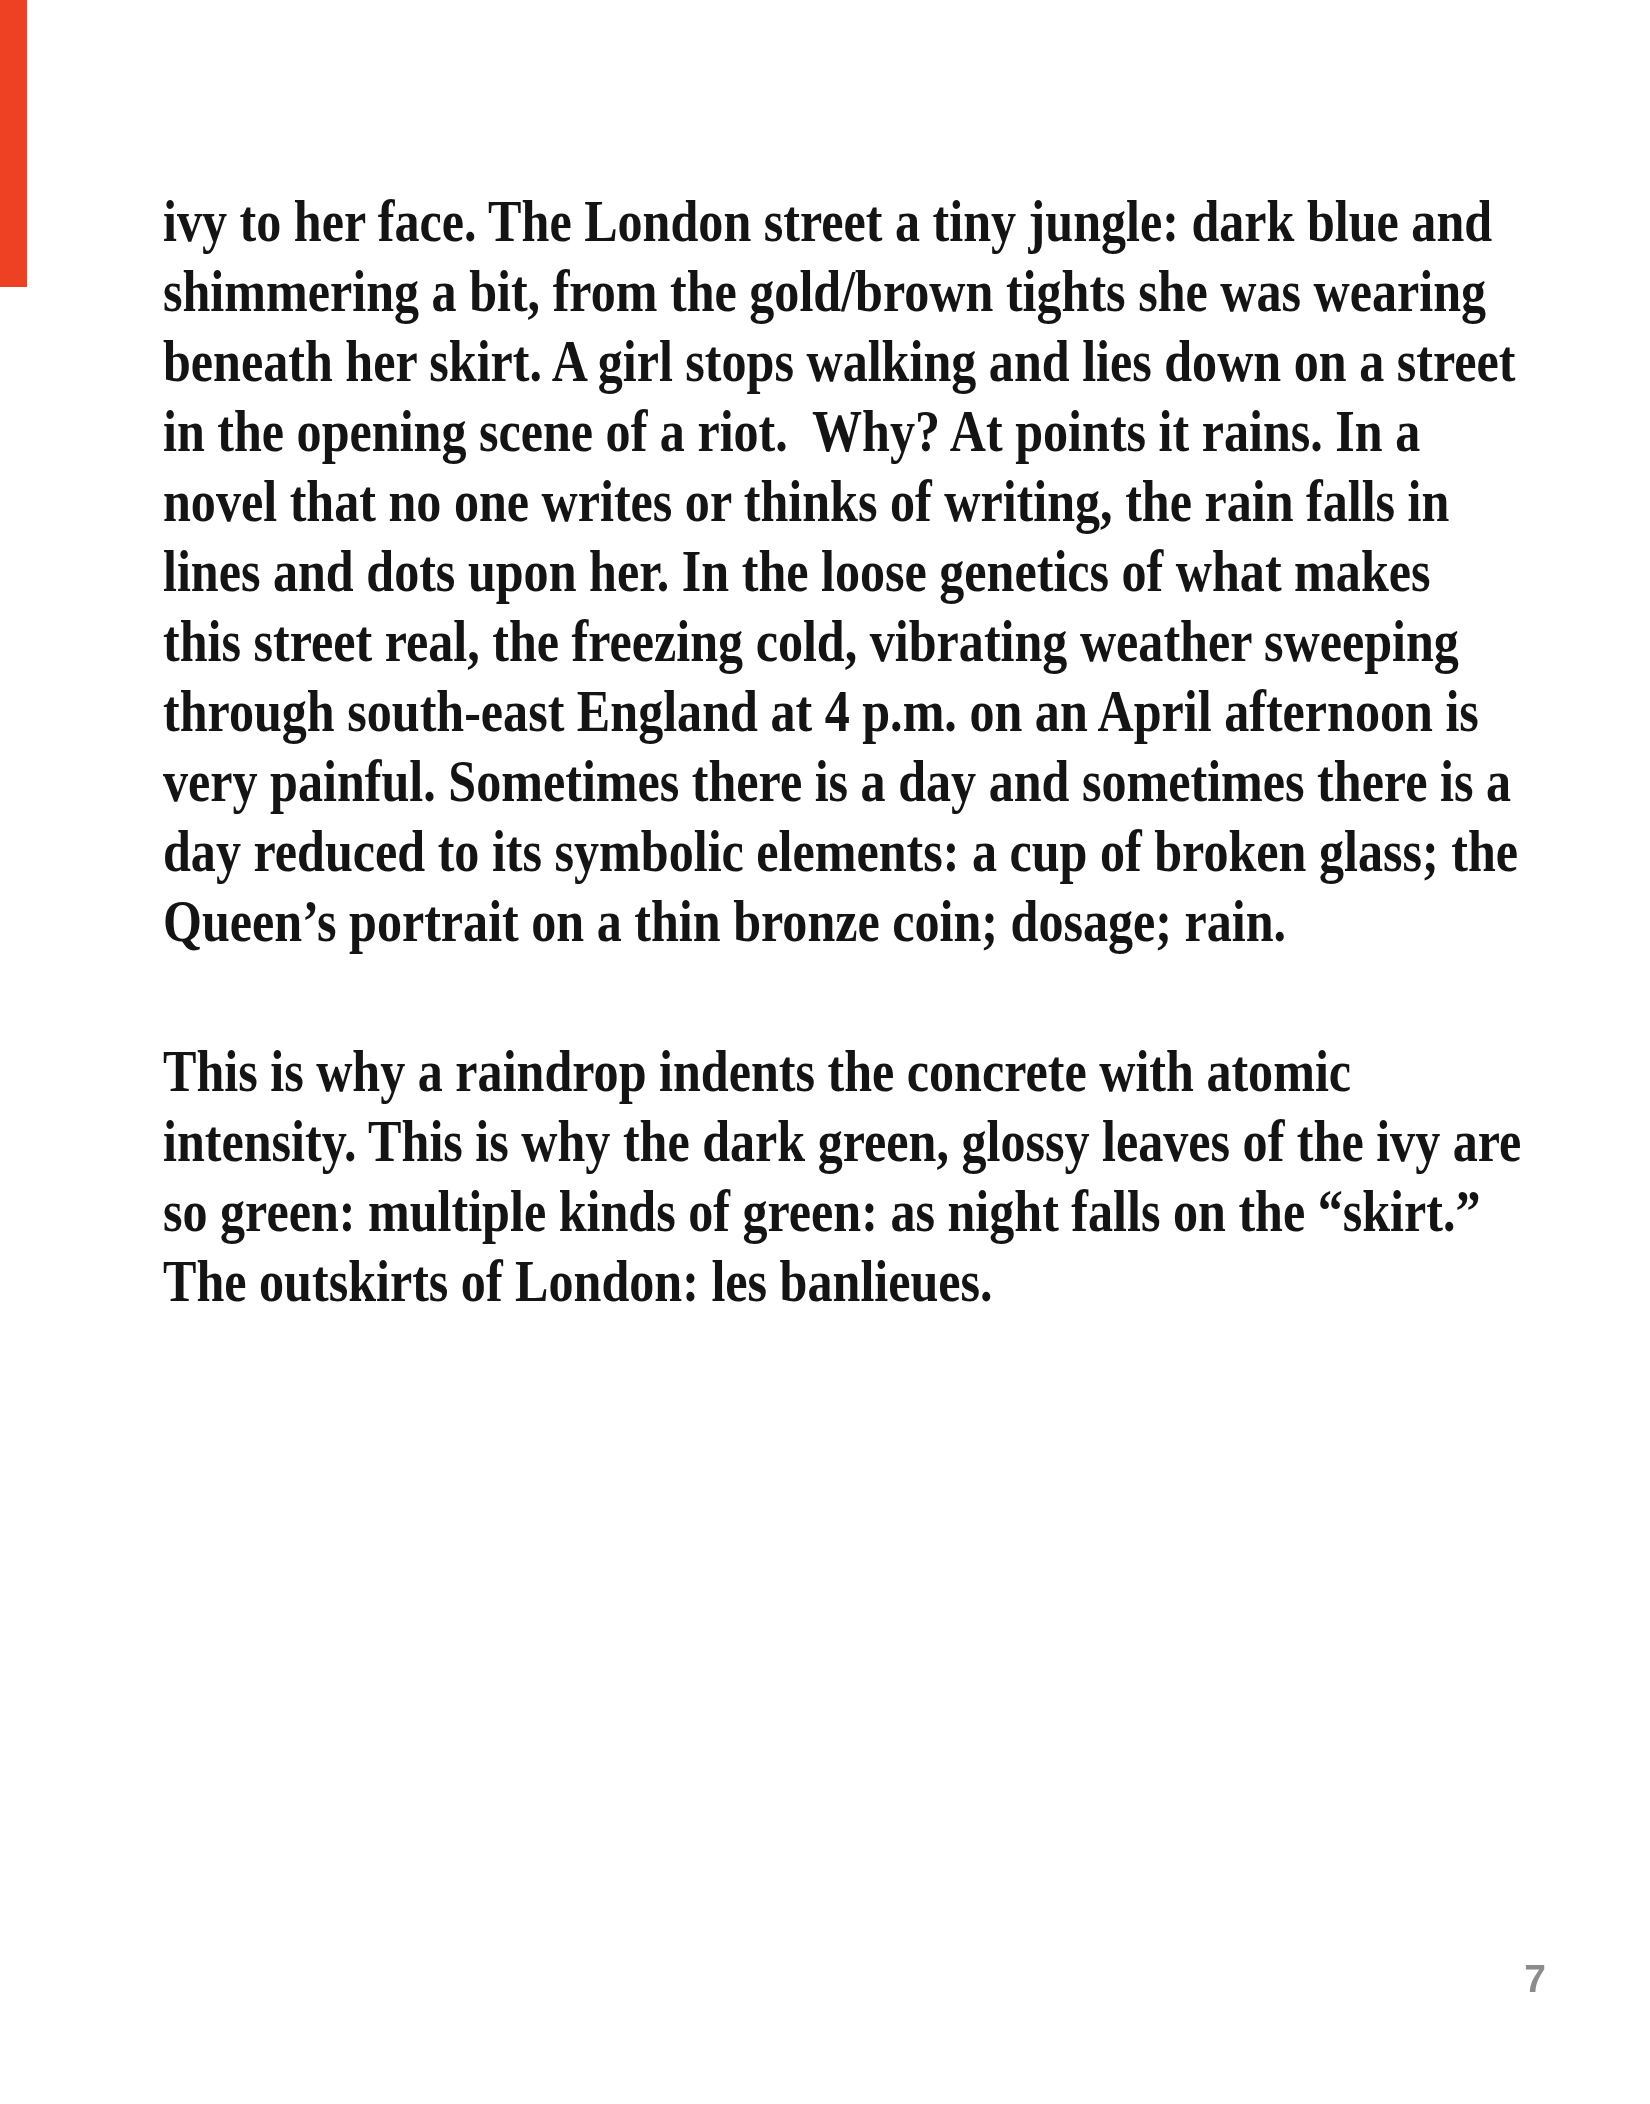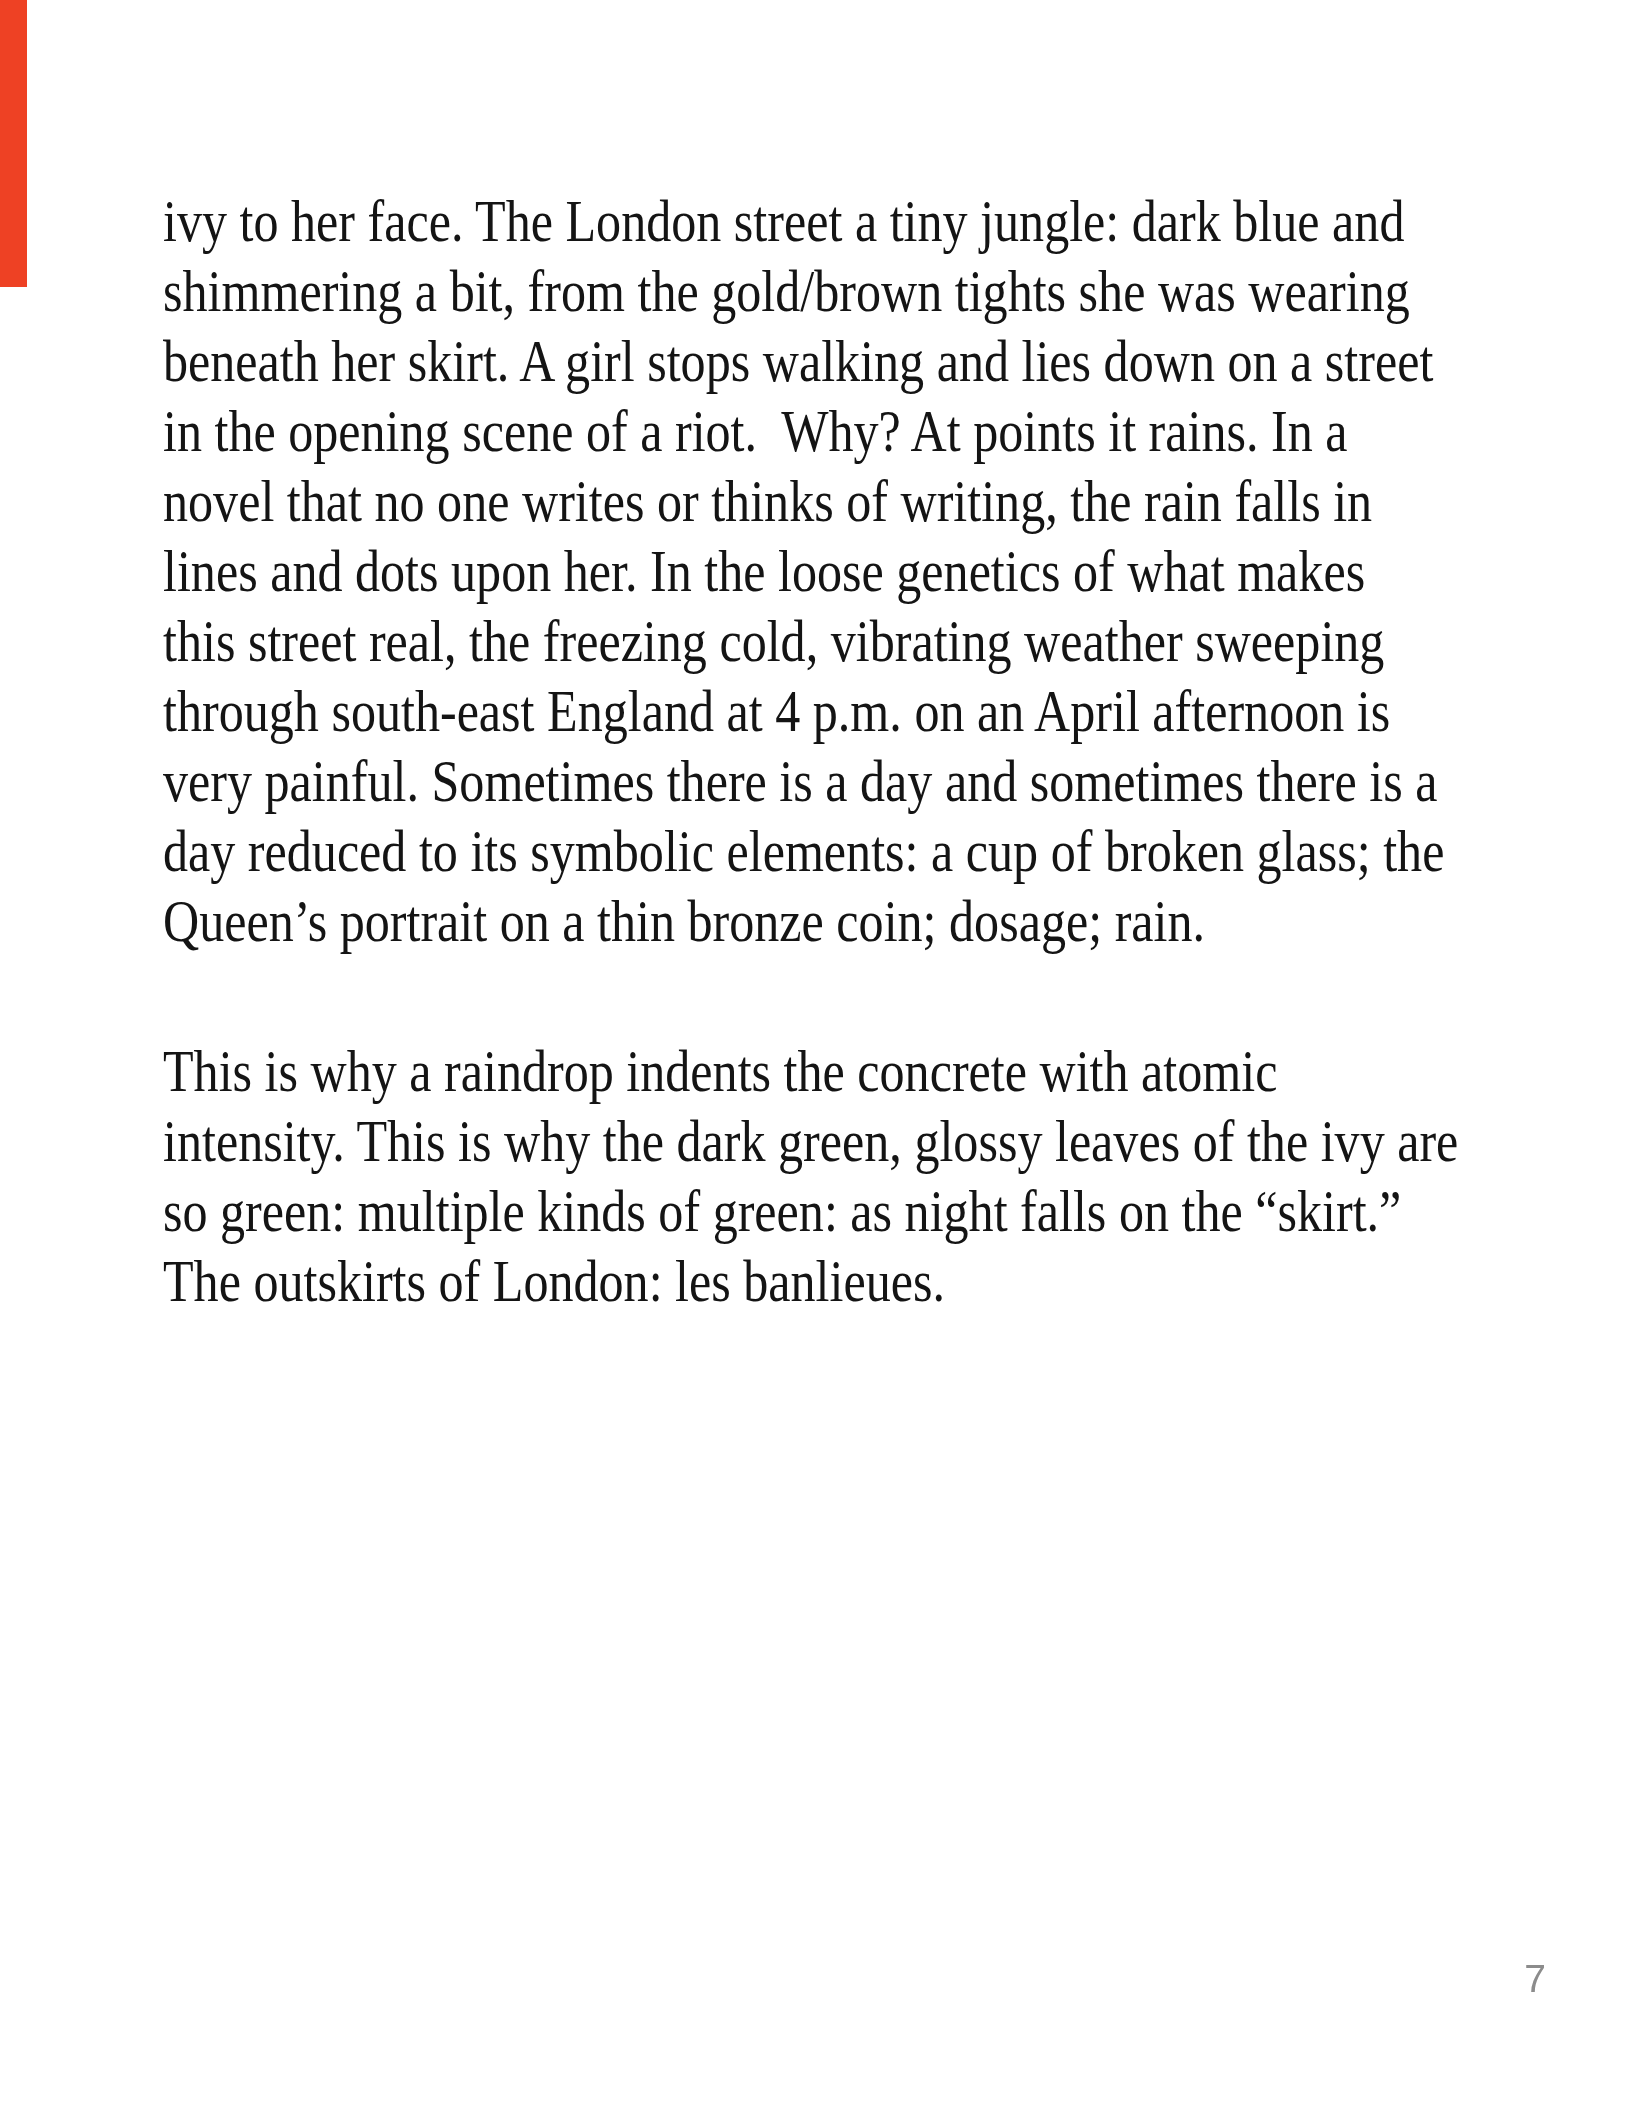--- a/index.html
+++ b/index.html
@@ -3,20 +3,21 @@
 <meta charset="utf-8">
 <style>
   html, body { margin: 0; padding: 0; background: #ffffff; }
   .page {
     position: relative;
     width: 1650px;
     height: 2104px;
     background: #ffffff;
     overflow: hidden;
     font-family: "Liberation Serif", serif;
+    font-weight: bold;
   }
   .ribbon {
     position: absolute;
     left: 0;
     top: 0;
     width: 27px;
     height: 287px;
   }
   .text-block {
     position: absolute;

